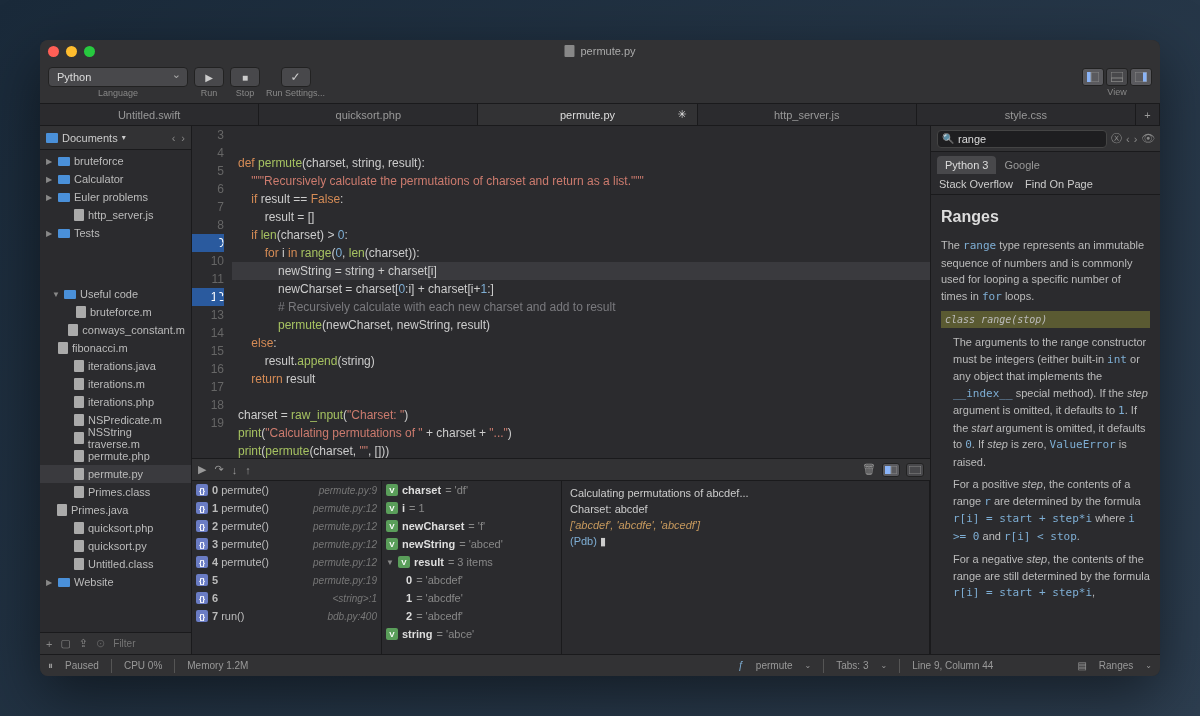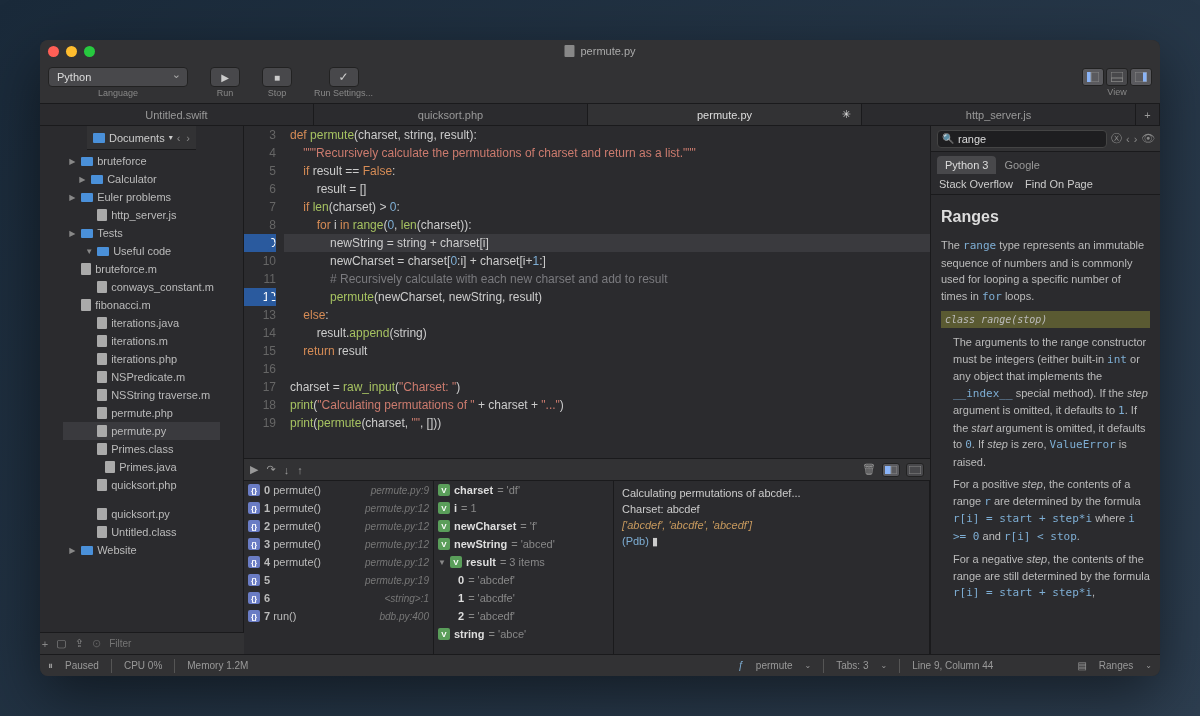--- a/index.html
+++ b/index.html
@@ -4,54 +4,54 @@
 <style>
 * { margin: 0; padding: 0; box-sizing: border-box; font-family: -apple-system, BlinkMacSystemFont, 'Segoe UI', sans-serif; }
 body { background: linear-gradient(135deg, #1a2a3a 0%, #2d3e50 100%); width: 1200px; height: 716px; overflow: hidden; display: flex; align-items: center; justify-content: center; }
 .window { width: 1120px; height: 636px; background: #2b2b2e; border-radius: 8px; box-shadow: 0 20px 60px rgba(0,0,0,0.5); display: flex; flex-direction: column; overflow: hidden; color: #ccc; font-size: 11px; }
 .titlebar { height: 22px; background: #323234; display: flex; align-items: center; padding: 0 8px; position: relative; }
 .traffic { display: flex; gap: 7px; }
 .dot { width: 11px; height: 11px; border-radius: 50%; }
 .dot.red { background: #ff5f56; } .dot.yellow { background: #ffbd2e; } .dot.green { background: #27c93f; }
 .titlebar-center { position: absolute; left: 50%; transform: translateX(-50%); display: flex; align-items: center; gap: 6px; color: #aaa; }
 .doc-icon { width: 10px; height: 12px; background: #888; border-radius: 1px; }
-.toolbar { height: 42px; background: #323234; display: flex; align-items: center; padding: 4px 8px; gap: 22px; border-bottom: 1px solid #1a1a1c; }
+.toolbar { height: 42px; background: #323234; display: flex; align-items: center; padding: 4px 8px; gap: 6px; border-bottom: 1px solid #1a1a1c; }
 .toolbar-group { display: flex; flex-direction: column; align-items: center; gap: 1px; }
 .toolbar-label { font-size: 9px; color: #888; }
 .dropdown { background: #48484b; border: 1px solid #222; border-radius: 4px; padding: 2px 18px 2px 8px; font-size: 11px; color: #ddd; position: relative; min-width: 140px; height: 20px; display: flex; align-items: center; }
 .dropdown::after { content: '⌄'; position: absolute; right: 6px; top: 0px; color: #aaa; }
 .btn { background: #48484b; border: 1px solid #222; border-radius: 4px; width: 30px; height: 20px; display: flex; align-items: center; justify-content: center; color: #ccc; font-size: 10px; }
 .toolbar-spacer { flex: 1; }
 .view-btns { display: flex; gap: 2px; }
 .view-btn { width: 22px; height: 18px; background: #48484b; border: 1px solid #222; border-radius: 3px; display: flex; align-items: center; justify-content: center; }
 .view-btn.active { background: #5a5a5e; }
 .tabs { height: 22px; background: #2b2b2e; display: flex; border-bottom: 1px solid #1a1a1c; }
 .tab { flex: 1; display: flex; align-items: center; justify-content: center; border-right: 1px solid #1a1a1c; color: #999; font-size: 11px; position: relative; }
 .tab.active { background: #323234; color: #ddd; }
 .tab-spinner { position: absolute; right: 10px; }
 .tab-plus { width: 24px; flex: 0 0 24px; }
 .body { flex: 1; display: flex; overflow: hidden; }
-.sidebar { width: 204px; background: #2b2b2e; border-right: 1px solid #1a1a1c; display: flex; flex-direction: column; align-items: center; }
+.sidebar { width: 152px; background: #2b2b2e; border-right: 1px solid #1a1a1c; display: flex; flex-direction: column; }
 .sidebar-head { height: 24px; background: #323234; display: flex; align-items: center; padding: 0 6px; gap: 4px; border-bottom: 1px solid #1a1a1c; }
 .folder-icon { width: 12px; height: 10px; background: #4a90d9; border-radius: 1px; }
 .sidebar-head-nav { margin-left: auto; display: flex; gap: 6px; color: #888; }
 .tree { flex: 1; overflow-y: auto; padding: 2px 0; }
 .tree-item { display: flex; align-items: center; height: 18px; padding: 0 6px; gap: 4px; color: #bbb; font-size: 11px; }
 .tree-item.selected { background: #3a3a3e; }
 .tree-arrow { width: 8px; font-size: 8px; color: #888; }
 .tree-arrow.open::before { content: '▼'; } .tree-arrow.closed::before { content: '▶'; }
 .file-icon { width: 10px; height: 12px; background: #aaa; border-radius: 1px; flex-shrink: 0; }
 .folder-mini { width: 12px; height: 9px; background: #4a90d9; border-radius: 1px; flex-shrink: 0; }
 .main { flex: 1; display: flex; flex-direction: column; overflow: hidden; }
 .editor { flex: 1; display: flex; background: #2b2b2e; overflow: hidden; font-family: Menlo, Monaco, monospace; font-size: 12px; }
 .gutter { width: 40px; background: #2b2b2e; text-align: right; padding-right: 8px; color: #666; line-height: 18px; }
 .gutter-line { height: 18px; position: relative; }
 .gutter-line.bp { background: #2a5a9e; color: #fff; }
 .gutter-line.bp::after { content: ''; position: absolute; right: -8px; top: 0; border: 9px solid transparent; border-left: 8px solid #2a5a9e; }
-.code { flex: 1; line-height: 18px; white-space: pre; color: #ccc; overflow: hidden; }
+.code { flex: 1; line-height: 18px; white-space: pre; color: #ccc; overflow: hidden; margin-top: 28px; }
 .code-line { height: 18px; padding-left: 6px; }
 .code-line.hl { background: #3a3a3e; }
 .kw { color: #d68c56; } .fn { color: #a6c261; } .str { color: #cc7b6e; } .cm { color: #7a7a7e; } .num { color: #7eaed4; }
 .debug-panel { height: 196px; background: #2b2b2e; border-top: 1px solid #1a1a1c; display: flex; flex-direction: column; }
 .debug-toolbar { height: 22px; background: #323234; display: flex; align-items: center; padding: 0 6px; gap: 8px; border-bottom: 1px solid #1a1a1c; color: #999; }
 .debug-toolbar-right { margin-left: auto; display: flex; gap: 6px; }
 .debug-body { flex: 1; display: flex; overflow: hidden; }
 .debug-col { border-right: 1px solid #1a1a1c; overflow-y: auto; font-size: 11px; }
 .stack { width: 190px; } .vars { width: 180px; } .console { flex: 1; font-family: Menlo, monospace; padding: 4px 8px; line-height: 16px; }
 .stack-item { display: flex; align-items: center; height: 18px; padding: 0 4px; gap: 4px; color: #bbb; }
@@ -140,66 +140,67 @@
       </div>
       <div class="toolbar-label">View</div>
     </div>
   </div>
 
   <div class="tabs" id="tabs">
       <div class="tab">Untitled.swift</div>
       <div class="tab">quicksort.php</div>
       <div class="tab active">permute.py<span class="tab-spinner">✳</span></div>
       <div class="tab">http_server.js</div>
+      <div class="tab">style.css</div>
       <div class="tab tab-plus">+</div>
     </div>
 
   <div class="body">
     <div class="sidebar">
       <div class="sidebar-head">
         <div class="folder-icon"></div>
         <span>Documents</span>
         <span style="font-size:8px;">▾</span>
         <div class="sidebar-head-nav">
           <span>‹</span>
           <span>›</span>
         </div>
       </div>
       <div class="tree" id="tree">
           <div class="tree-item" style="padding-left: 6px;">
             <span class="tree-arrow closed"></span>
             <div class="folder-mini"></div>
             <span>bruteforce</span>
           </div>
-          <div class="tree-item" style="padding-left: 6px; margin-left: 10px;">
-            <span class="tree-arrow closed"></span>
-            <div class="folder-mini"></div>
-            <span>Calculator</span>
-          </div>
           <div class="tree-item" style="padding-left: 6px;">
             <span class="tree-arrow closed"></span>
             <div class="folder-mini"></div>
-            <span>Euler problems</span>
-          </div>
-          <div class="tree-item" style="padding-left: 22px;">
-            <span style="width: 8px;"></span>
-            <div class="file-icon"></div>
-            <span>http_server.js</span>
+            <span>Calculator</span>
           </div>
           <div class="tree-item" style="padding-left: 6px;">
             <span class="tree-arrow closed"></span>
             <div class="folder-mini"></div>
+            <span>Euler problems</span>
+          </div>
+          <div class="tree-item" style="padding-left: 22px;">
+            <span style="width: 8px;"></span>
+            <div class="file-icon"></div>
+            <span>http_server.js</span>
+          </div>
+          <div class="tree-item" style="padding-left: 6px;">
+            <span class="tree-arrow closed"></span>
+            <div class="folder-mini"></div>
             <span>Tests</span>
           </div>
-          <div class="tree-item" style="padding-left: 22px;">
+          <div class="tree-item" style="padding-left: 12px; margin-top: 43px;">
             <span class="tree-arrow open"></span>
             <div class="folder-mini"></div>
             <span>Useful code</span>
           </div>
-          <div class="tree-item" style="padding-left: 6px;">
+          <div class="tree-item" style="padding-left: 24px;">
             <span style="width: 8px;"></span>
             <div class="file-icon"></div>
             <span>bruteforce.m</span>
           </div>
           <div class="tree-item" style="padding-left: 22px;">
             <span style="width: 8px;"></span>
             <div class="file-icon"></div>
             <span>conways_constant.m</span>
           </div>
           <div class="tree-item" style="">
@@ -240,31 +241,31 @@
           <div class="tree-item selected" style="padding-left: 22px;">
             <span style="width: 8px;"></span>
             <div class="file-icon"></div>
             <span>permute.py</span>
           </div>
           <div class="tree-item" style="padding-left: 22px;">
             <span style="width: 8px;"></span>
             <div class="file-icon"></div>
             <span>Primes.class</span>
           </div>
-          <div class="tree-item" style="padding-left: 30px;">
+          <div class="tree-item" style="padding-left: 5px;">
             <span style="width: 8px;"></span>
             <div class="file-icon"></div>
             <span>Primes.java</span>
           </div>
           <div class="tree-item" style="padding-left: 22px;">
             <span style="width: 8px;"></span>
             <div class="file-icon"></div>
             <span>quicksort.php</span>
           </div>
-          <div class="tree-item" style="padding-left: 22px; margin-top: 11px;">
+          <div class="tree-item" style="padding-left: 22px;">
             <span style="width: 8px;"></span>
             <div class="file-icon"></div>
             <span>quicksort.py</span>
           </div>
           <div class="tree-item" style="padding-left: 22px;">
             <span style="width: 8px;"></span>
             <div class="file-icon"></div>
             <span>Untitled.class</span>
           </div>
           <div class="tree-item" style="padding-left: 6px;">

